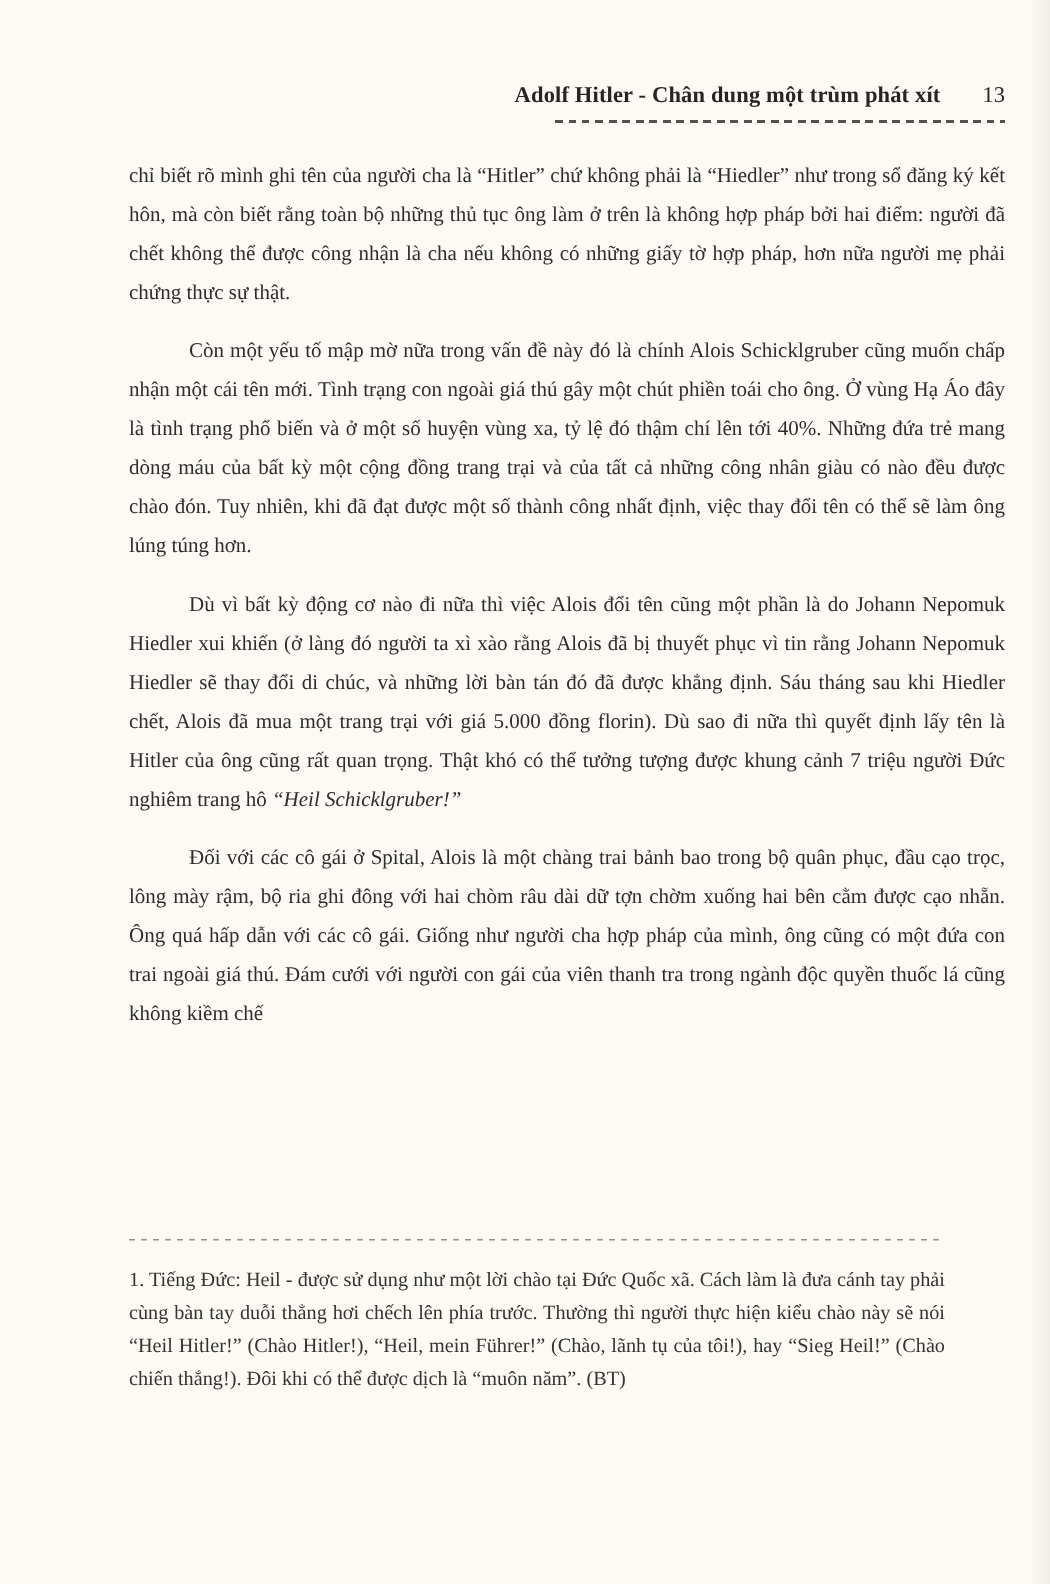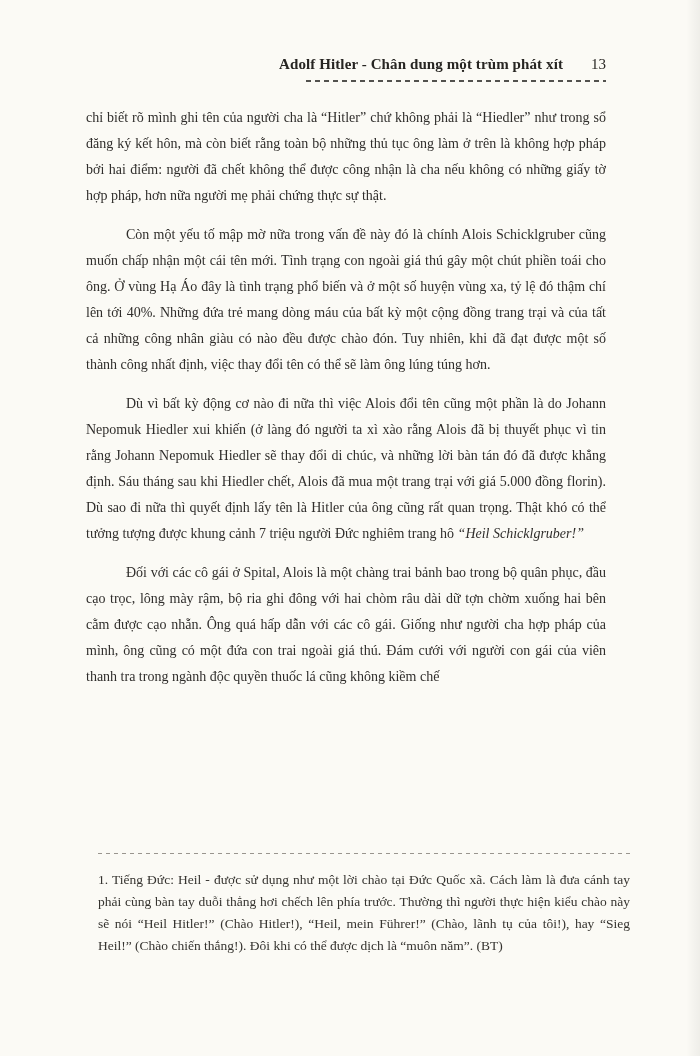--- a/index.html
+++ b/index.html
@@ -6,21 +6,21 @@
     margin: 0;
     padding: 0;
     background: #e9e7e2;
   }
   .page {
     position: relative;
     width: 700px;
     height: 1056px;
     background: #fbfaf5;
     box-sizing: border-box;
-    padding: 56px 94px 0 86px;
+    padding: 56px 30px 0 86px;
     font-family: "Liberation Serif", "DejaVu Serif", serif;
     color: #2f2d2b;
     overflow: hidden;
   }
   .page-edge-shading {
     position: absolute;
     top: 0; right: 0; bottom: 0;
     width: 14px;
     background: linear-gradient(90deg, rgba(0,0,0,0) 0%, rgba(0,0,0,0.05) 100%);
     pointer-events: none;
@@ -64,22 +64,21 @@
   .para.no-indent {
     text-indent: 0;
   }
   .para em {
     font-style: italic;
   }
   .footnote-area {
     position: absolute;
     left: 86px;
     right: 70px;
-    top: 853px;
-    margin-left: 12px;
+    top: 826px;
   }
   .footnote-rule {
     height: 1px;
     background-image: repeating-linear-gradient(90deg, #99958e 0 4px, transparent 4px 8px);
     margin-bottom: 15px;
   }
   .footnote-text {
     margin: 0;
     font-size: 13.5px;
     line-height: 22px;

